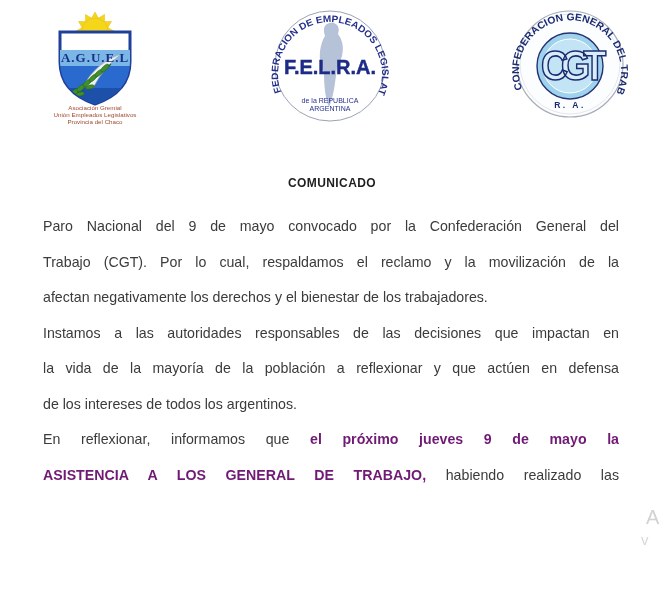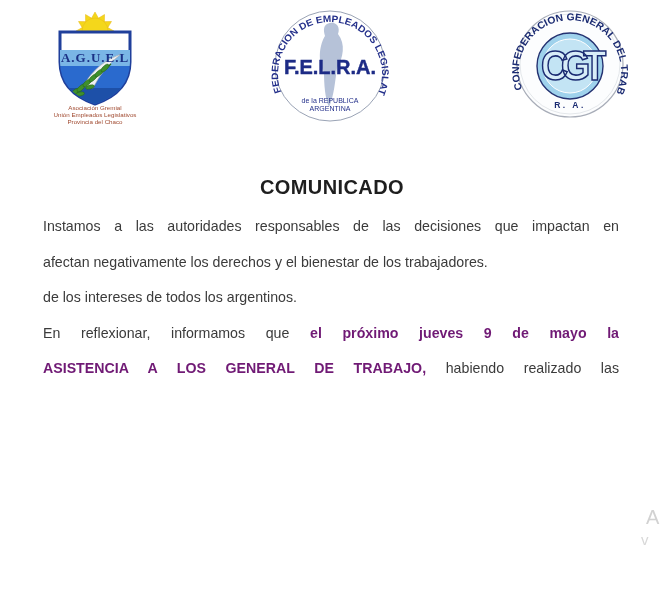--- a/index.html
+++ b/index.html
@@ -18,21 +18,21 @@
   .logo { position: absolute; }
   #aguel-logo { left: 45px; top: 10px; width: 110px; height: 118px; }
   #felra-logo { left: 268px; top: 6px; width: 124px; height: 118px; }
   #cgt-logo   { left: 510px; top: 8px;  width: 120px; height: 114px; }
 
   
   #doc-title {
     position: absolute;
     left: 0; right: 0; top: 176px;
     text-align: center;
-    font-size: 20px;
+    font-size: 12px;
     font-weight: bold;
     letter-spacing: 0.4px;
     color: #1e1e1e;
   }
 
   
   #body-text {
     position: absolute;
     left: 43px;
     width: 576px;
@@ -156,23 +156,26 @@
       <circle cx="60" cy="58" r="27" fill="#c3e4f4" stroke="#ffffff" stroke-width="1"></circle>
       <text x="60" y="72" text-anchor="middle" font-size="42" font-weight="bold" fill="#d8edf8" stroke="#1b2b72" stroke-width="1.6" letter-spacing="-8" textLength="58" lengthAdjust="spacingAndGlyphs">CGT</text>
       <text x="60" y="100" text-anchor="middle" font-size="8.5" font-weight="bold" fill="#1b2b72" letter-spacing="2.5">R. A.</text>
     </svg>
   </div>
 
   <div id="doc-title">COMUNICADO</div>
 
   <div id="body-text">
 
+    <div class="line">Paro Nacional del 9 de mayo convocado por la Confederación General del</div>
+    <div class="line">Trabajo (CGT). Por lo cual, respaldamos el reclamo y la movilización de la</div>
+    <div class="line para-end">afectan negativamente los derechos y el bienestar de los trabajadores.</div>
+
     <div class="line">Instamos a las autoridades responsables de las decisiones que impactan en</div>
-
-    <div class="line para-end">afectan negativamente los derechos y el bienestar de los trabajadores.</div>
+    <div class="line">la vida de la mayoría de la población a reflexionar y que actúen en defensa</div>
     <div class="line para-end">de los intereses de todos los argentinos.</div>
 
     <div class="line"><span>En reflexionar, informamos que </span><span class="b">el próximo jueves 9 de mayo la</span></div>
     <div class="line"><span class="b">ASISTENCIA A LOS GENERAL DE TRABAJO,</span><span> habiendo realizado las</span></div>
 
   </div>
 
   <div id="edge-overlay">
     <span id="edge-letter-a">A</span>
     <span id="edge-letter-v">v</span>

